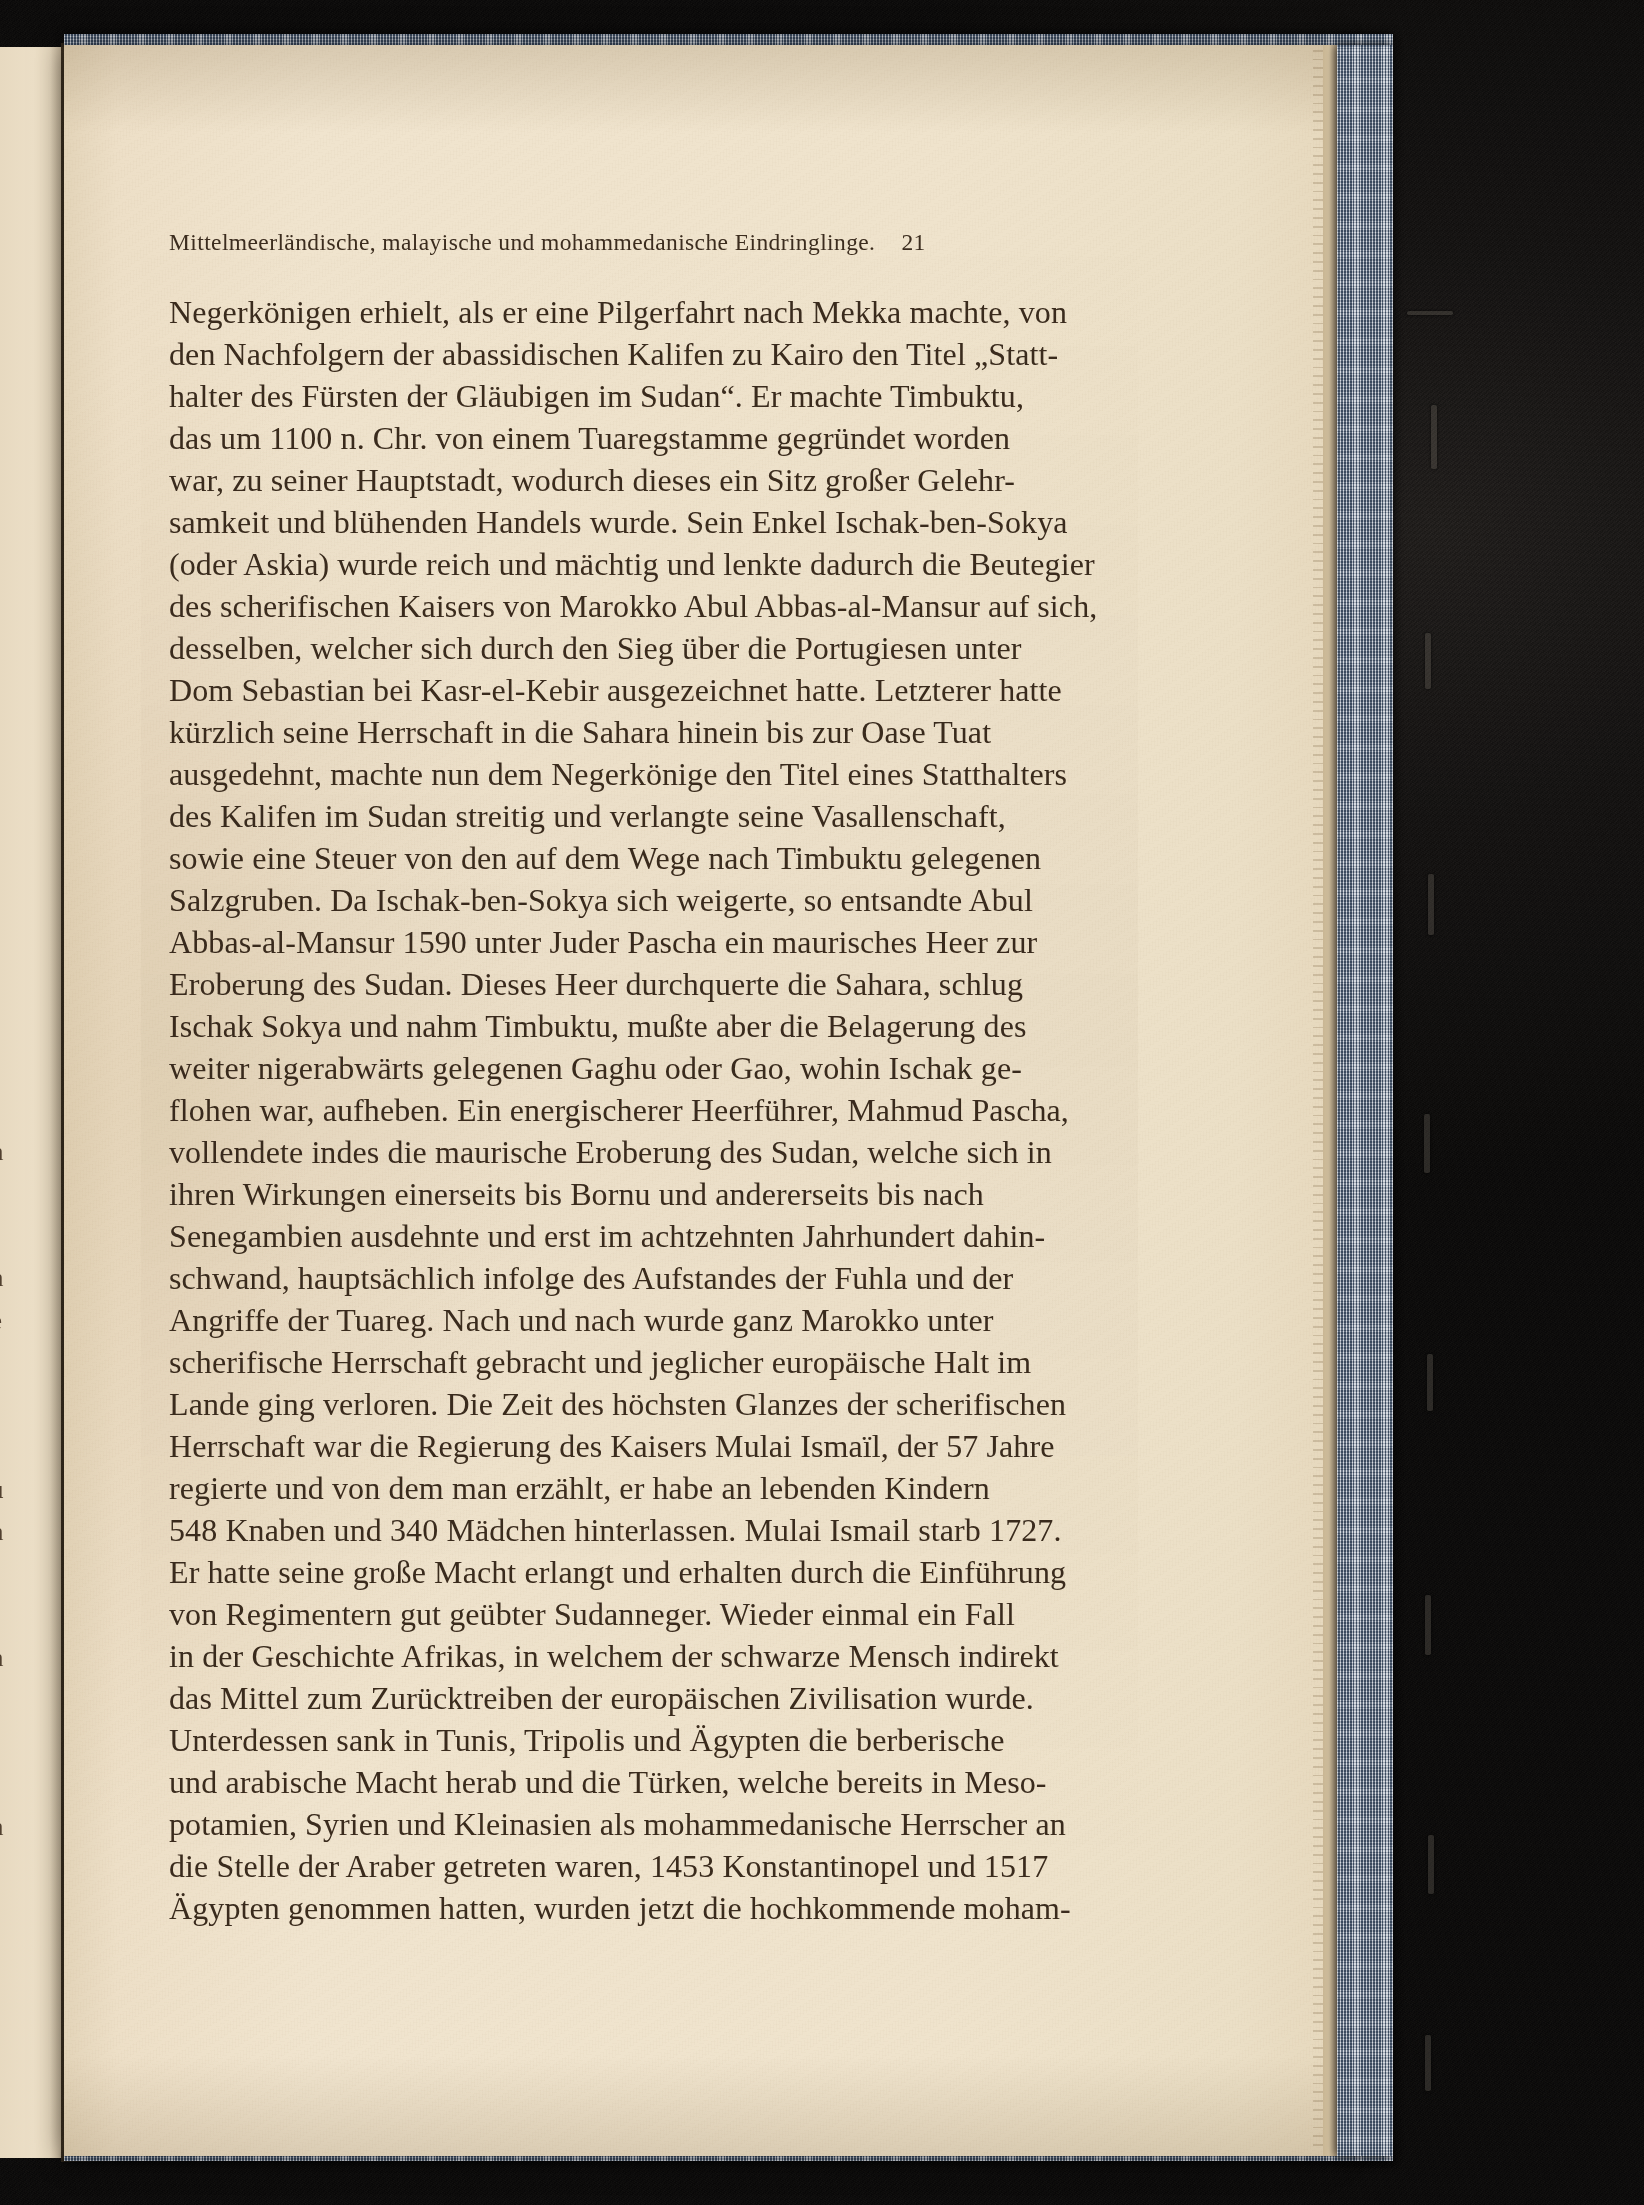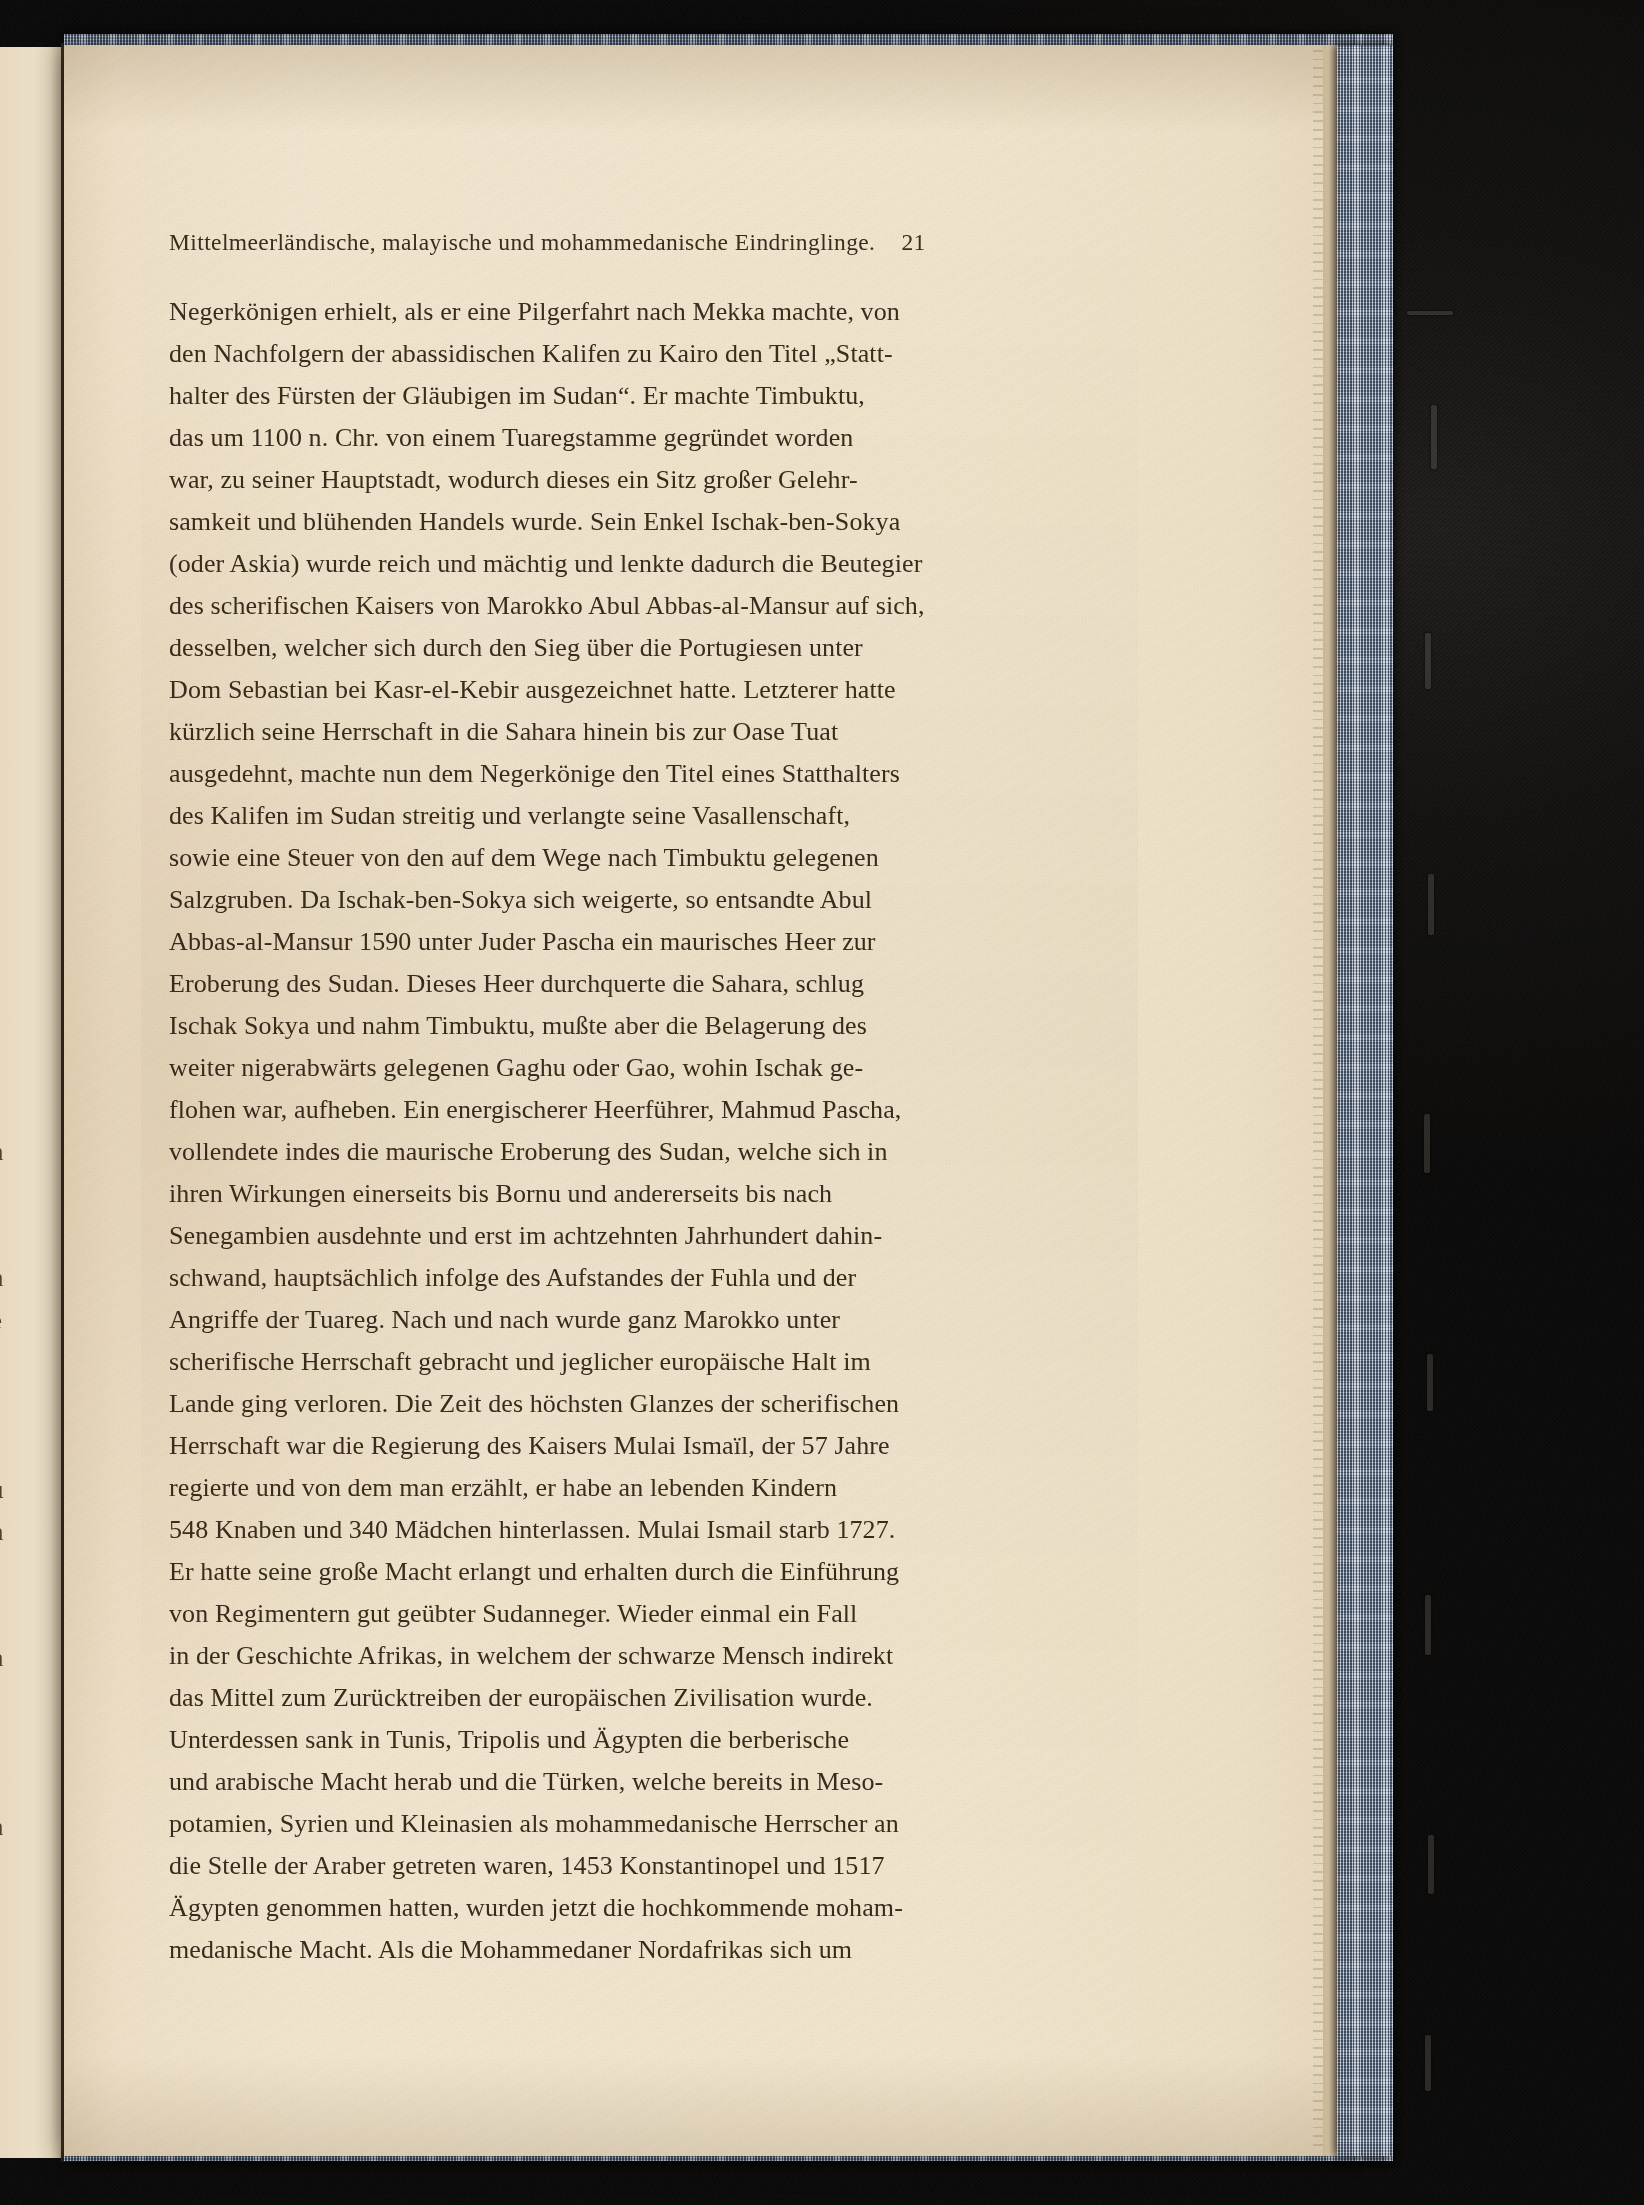--- a/index.html
+++ b/index.html
@@ -201,21 +201,21 @@
   }
   #runhead-title {
     white-space: nowrap;
   }
   #runhead-pageno {
     margin-left: 26px;
     font-size: 23.5px;
   }
 
   .pline {
-    font-size: 26px;
+    font-size: 32px;
     line-height: 42px;
     color: #3a2b1d;
     white-space: nowrap;
     letter-spacing: 0.1px;
     
   }
   .pline.just {
     display: block;
   }
 
@@ -320,19 +320,18 @@
       <div class="pline just" style="word-spacing: 0px;">548  Knaben  und  340  Mädchen  hinterlassen.   Mulai  Ismail  starb  1727.</div>
       <div class="pline just" style="word-spacing: 0px;">Er  hatte  seine  große  Macht  erlangt  und  erhalten  durch  die  Einführung</div>
       <div class="pline just" style="word-spacing: 0px;">von  Regimentern  gut  geübter  Sudanneger.   Wieder  einmal  ein  Fall</div>
       <div class="pline just" style="word-spacing: 0px;">in  der  Geschichte  Afrikas,  in  welchem  der  schwarze  Mensch  indirekt</div>
       <div class="pline just" style="word-spacing: 0px;">das  Mittel  zum  Zurücktreiben  der  europäischen  Zivilisation  wurde.</div>
       <div class="pline just" style="word-spacing: 0px;">Unterdessen  sank  in  Tunis,  Tripolis  und  Ägypten  die  berberische</div>
       <div class="pline just" style="word-spacing: 0px;">und  arabische  Macht  herab  und  die  Türken,  welche  bereits  in  Meso-</div>
       <div class="pline just" style="word-spacing: 0px;">potamien,  Syrien  und  Kleinasien  als  mohammedanische  Herrscher  an</div>
       <div class="pline just" style="word-spacing: 0px;">die  Stelle  der  Araber  getreten  waren,  1453  Konstantinopel  und  1517</div>
       <div class="pline just" style="word-spacing: 0px;">Ägypten  genommen  hatten,  wurden  jetzt  die  hochkommende  moham-</div>
-      <div class="pline just">medanische  Macht.   Als  die  Mohammedaner  Nordafrikas  sich  um</div>
     </div>
 
 </div>
 
 <div id="ink-soft"></div>
 
 
 </body></html>

